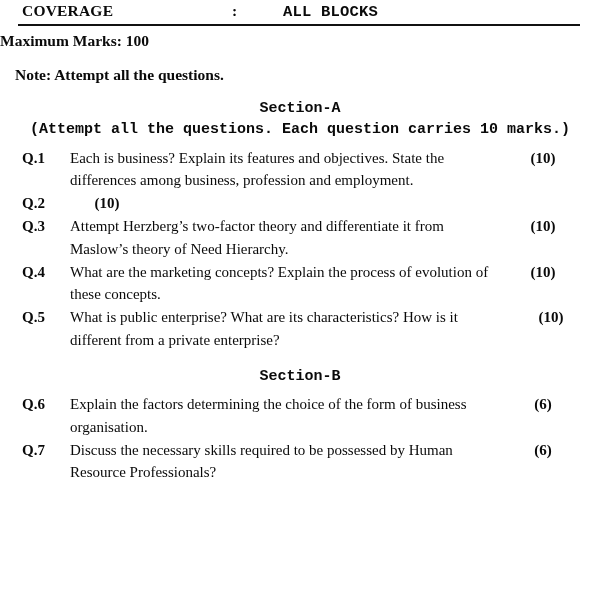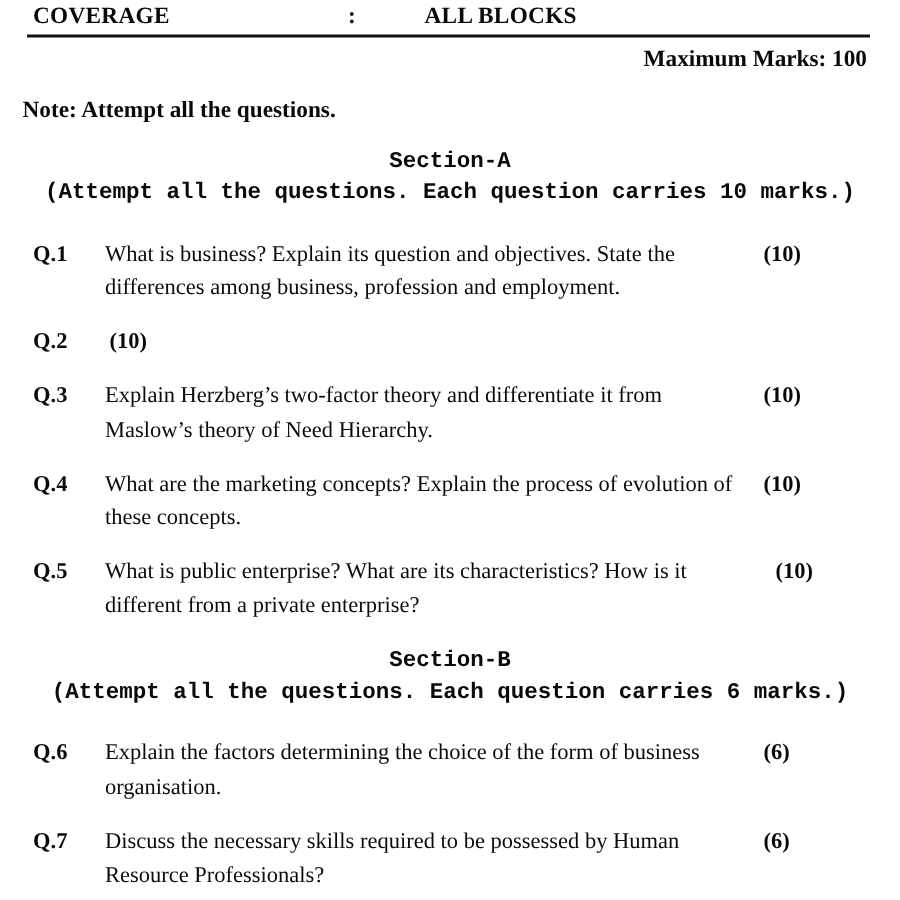--- a/index.html
+++ b/index.html
@@ -37,30 +37,30 @@
   .hdr-label {
     width: 210px;
     flex: 0 0 210px;
   }
   .hdr-colon {
     width: 51px;
     flex: 0 0 51px;
   }
   .hdr-value {
     flex: 1 1 auto;
+    font-family: Liberation Mono, monospace;
   }
 
   .rule {
     height: 0;
     border-top: 2px solid #111;
     margin: 3px 20px 0 18px;
   }
 
   .maxmarks {
-    text-align: right;
     font-weight: bold;
     font-size: 15.5px;
     padding: 6px 22px 0 0;
   }
 
   .note {
     font-weight: bold;
     font-size: 15.5px;
     padding: 16px 0 0 15px;
   }
@@ -82,42 +82,41 @@
   }
 
   
   .qlist {
     padding: 6px 0 0 0;
   }
   .question {
     display: flex;
     align-items: flex-start;
     padding: 0 0 0 22px;
-    margin-top: 13px;
   }
   .q-num {
     flex: 0 0 48px;
     font-weight: bold;
     font-size: 15px;
     line-height: 1.52;
     white-space: nowrap;
   }
   .q-body {
     flex: 1 1 auto;
     max-width: 430px;
     font-size: 15px;
     line-height: 1.52;
     padding-right: 6px;
   }
   .q-marks {
     flex: 0 0 68px;
     font-weight: bold;
     font-size: 15px;
     line-height: 1.52;
-    text-align: left;
+    text-align: center;
     padding-left: 3px;
     white-space: nowrap;
   }
 
   .q-tight .q-body { max-width: 438px; }
 </style>
 </head>
 <body>
 
 <div class="page">
@@ -136,52 +135,51 @@
 
   <div class="section-block">
     <span class="section-title">Section-A</span>
     <span class="section-sub">(Attempt all the questions. Each question carries 10 marks.)</span>
   </div>
 
   <div class="qlist">
 
     <div class="question">
       <span class="q-num">Q.1</span>
-      <span class="q-body">What is business? Explain its question and objectives. State the differences among business, profession and employment.</span>
+      <span class="q-body">Each is business? Explain its features and objectives. State the differences among business, profession and employment.</span>
       <span class="q-marks">(10)</span>
     </div>
 
     <div class="question">
       <span class="q-num">Q.2</span>
       <span class="q-marks">(10)</span>
     </div>
 
     <div class="question">
       <span class="q-num">Q.3</span>
-      <span class="q-body">Explain Herzberg’s two-factor theory and differentiate it from Maslow’s theory of Need Hierarchy.</span>
+      <span class="q-body">Attempt Herzberg’s two-factor theory and differentiate it from Maslow’s theory of Need Hierarchy.</span>
       <span class="q-marks">(10)</span>
     </div>
 
     <div class="question">
       <span class="q-num">Q.4</span>
       <span class="q-body">What are the marketing concepts? Explain the process of evolution of these concepts.</span>
       <span class="q-marks">(10)</span>
     </div>
 
     <div class="question q-tight">
       <span class="q-num">Q.5</span>
       <span class="q-body">What is public enterprise? What are its characteristics? How is it different from a private enterprise?</span>
       <span class="q-marks">(10)</span>
     </div>
 
   </div>
 
   <div class="section-block">
     <span class="section-title">Section-B</span>
-    <span class="section-sub">(Attempt all the questions. Each question carries 6 marks.)</span>
   </div>
 
   <div class="qlist">
 
     <div class="question">
       <span class="q-num">Q.6</span>
       <span class="q-body">Explain the factors determining the choice of the form of business organisation.</span>
       <span class="q-marks">(6)</span>
     </div>
 

